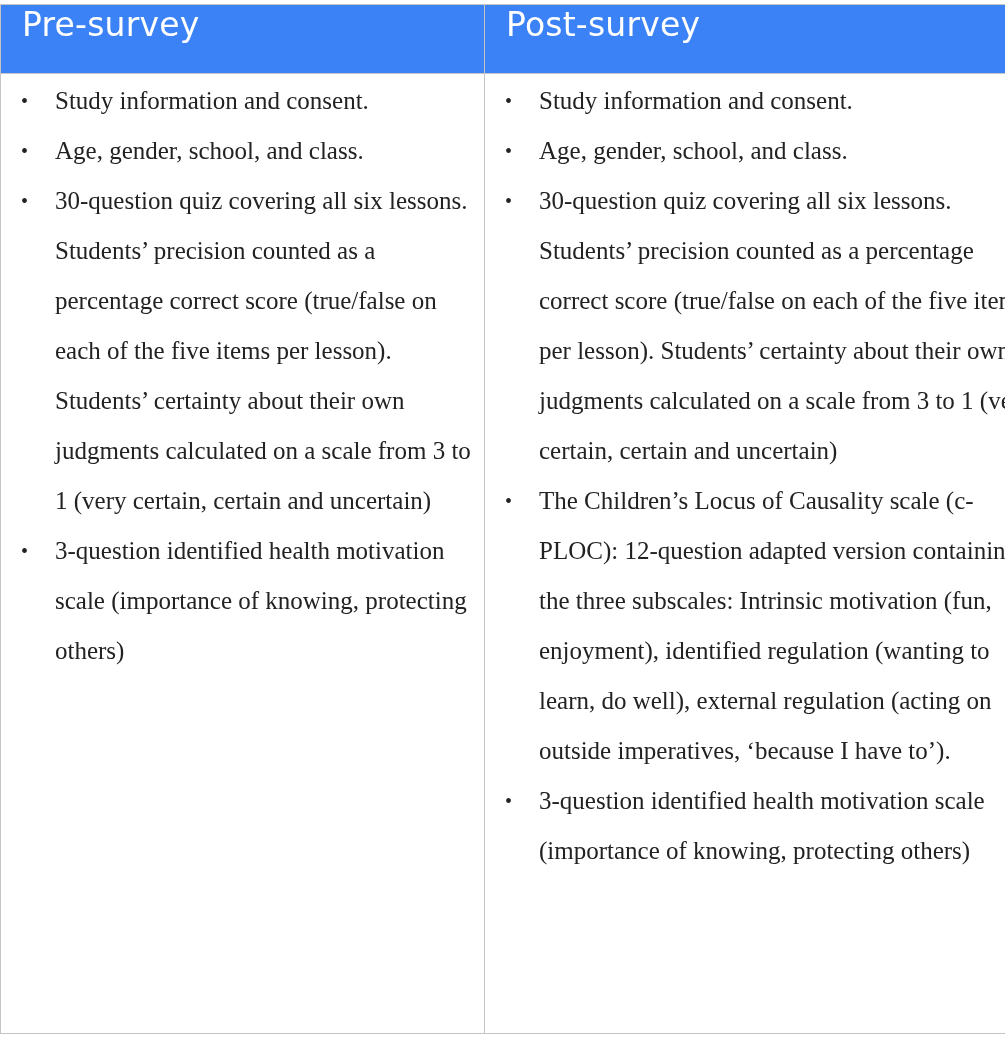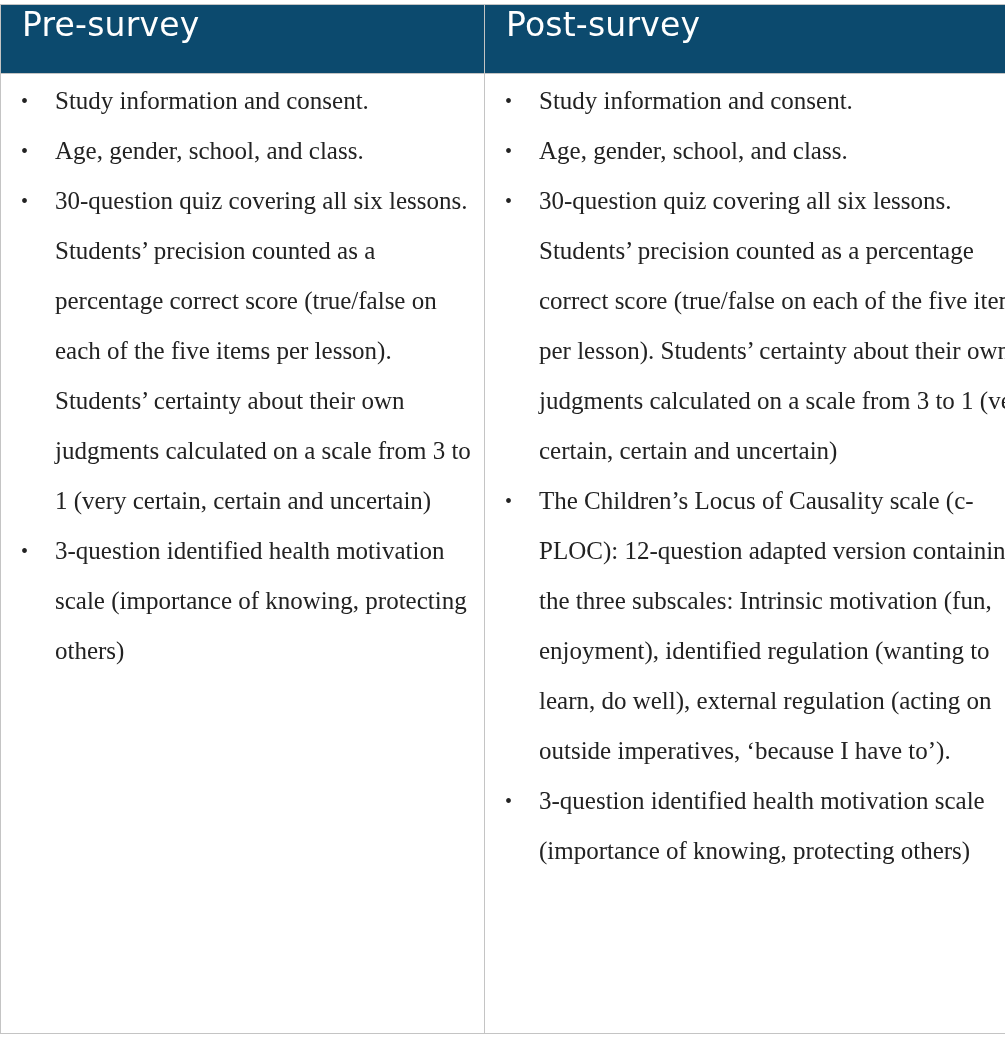--- a/index.html
+++ b/index.html
@@ -10,21 +10,21 @@
       border-collapse: collapse;
       table-layout: fixed;
       border: 1px solid #bdbdbd;
     }
     .survey-table th, .survey-table td {
       border: 1.5px solid #c4c4c4;
       vertical-align: top;
       padding: 0;
     }
     .survey-table th {
-      background: #0c4a6e;
+      background: #3b82f6;
       color: #ffffff;
       font-family: "DejaVu Sans", sans-serif;
       font-weight: normal;
       font-size: 33px;
       text-align: left;
       height: 68px;
       padding-left: 21px;
       letter-spacing: 0.2px;
       margin-top: 44px;
     }

